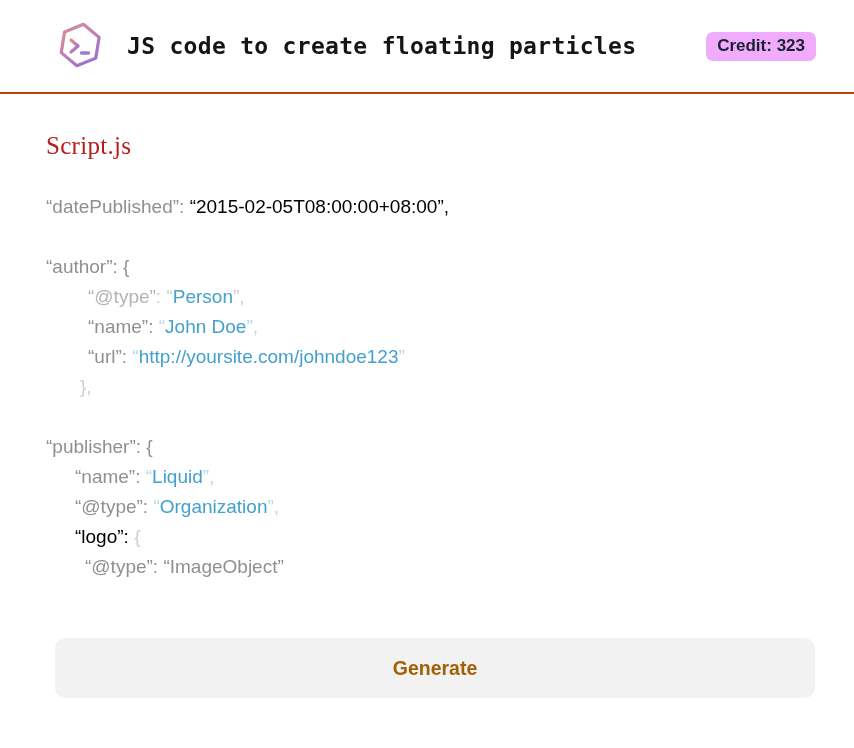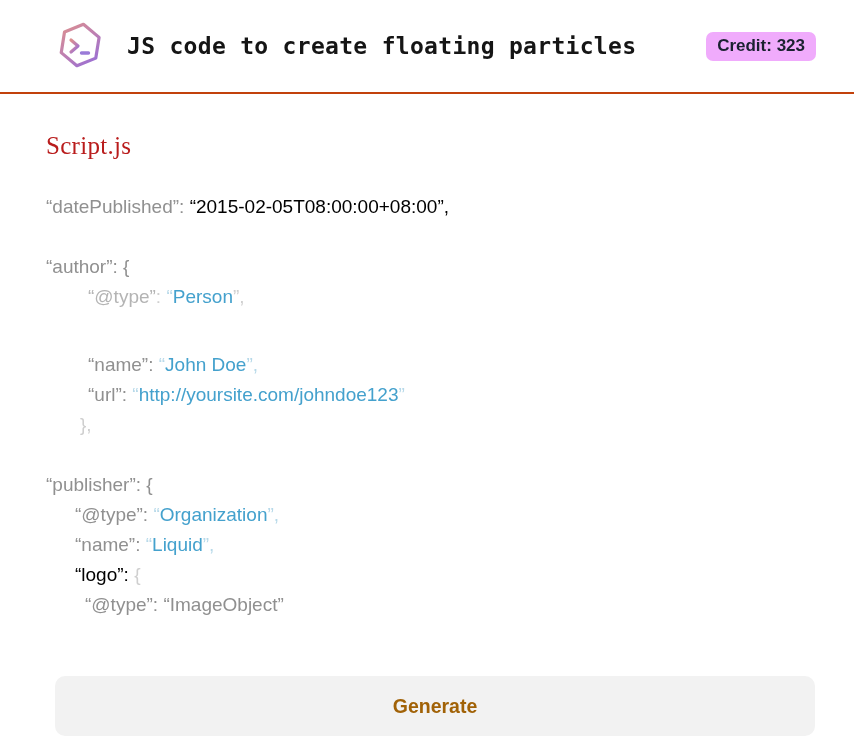--- a/index.html
+++ b/index.html
@@ -89,27 +89,27 @@
   <div class="credit-badge">Credit: 323</div>
 </div>
 
 <div class="main">
   <div class="filename">Script.js</div>
   <div class="code-block">
       <div class="code-line" style="padding-left: 0px;"><span style="color: rgb(144, 144, 144);">“datePublished”: </span><span style="color: #000000;">“2015-02-05T08:00:00+08:00”,</span></div>
       <div class="code-line" style="padding-left: 0px;">&nbsp;</div>
       <div class="code-line" style="padding-left: 0px;"><span style="color: rgb(144, 144, 144);">“author”: {</span></div>
       <div class="code-line" style="padding-left: 42px;"><span style="color: rgb(180, 180, 180);">“@type”</span><span style="color: rgb(207, 207, 207);">: </span><span style="color: rgb(183, 217, 233);">“</span><span style="color: rgb(68, 161, 205);">Person</span><span style="color: rgb(207, 207, 207);">”,</span></div>
-      <div class="code-line" style="padding-left: 42px; margin-top: 38px;"><span style="color: rgb(144, 144, 144);">“name”: </span><span style="color: rgb(183, 217, 233);">“</span><span style="color: rgb(68, 161, 205);">John Doe</span><span style="color: rgb(183, 217, 233);">”,</span></div>
+      <div class="code-line" style="padding-left: 42px;"><span style="color: rgb(144, 144, 144);">“name”: </span><span style="color: rgb(183, 217, 233);">“</span><span style="color: rgb(68, 161, 205);">John Doe</span><span style="color: rgb(183, 217, 233);">”,</span></div>
       <div class="code-line" style="padding-left: 42px;"><span style="color: rgb(144, 144, 144);">“url”: </span><span style="color: rgb(183, 217, 233);">“</span><span style="color: rgb(68, 161, 205);">http://yoursite.com/johndoe123</span><span style="color: rgb(183, 217, 233);">”</span></div>
       <div class="code-line" style="padding-left: 34px;"><span style="color: rgb(207, 207, 207);">},</span></div>
       <div class="code-line" style="padding-left: 0px;">&nbsp;</div>
       <div class="code-line" style="padding-left: 0px;"><span style="color: rgb(144, 144, 144);">“publisher”: {</span></div>
+      <div class="code-line" style="padding-left: 29px;"><span style="color: rgb(144, 144, 144);">“name”: </span><span style="color: rgb(183, 217, 233);">“</span><span style="color: rgb(68, 161, 205);">Liquid</span><span style="color: rgb(183, 217, 233);">”,</span></div>
       <div class="code-line" style="padding-left: 29px;"><span style="color: rgb(144, 144, 144);">“@type”: </span><span style="color: rgb(183, 217, 233);">“</span><span style="color: rgb(68, 161, 205);">Organization</span><span style="color: rgb(183, 217, 233);">”,</span></div>
-      <div class="code-line" style="padding-left: 29px;"><span style="color: rgb(144, 144, 144);">“name”: </span><span style="color: rgb(183, 217, 233);">“</span><span style="color: rgb(68, 161, 205);">Liquid</span><span style="color: rgb(183, 217, 233);">”,</span></div>
       <div class="code-line" style="padding-left: 29px;"><span style="color: #000000;">“logo”: </span><span style="color: rgb(207, 207, 207);">{</span></div>
       <div class="code-line" style="padding-left: 39px;"><span style="color: rgb(144, 144, 144);">“@type”: “ImageObject”</span></div>
     </div>
 </div>
 
 <div class="footer">
   <button class="generate-button">Generate</button>
 </div>
 
 </body></html>

